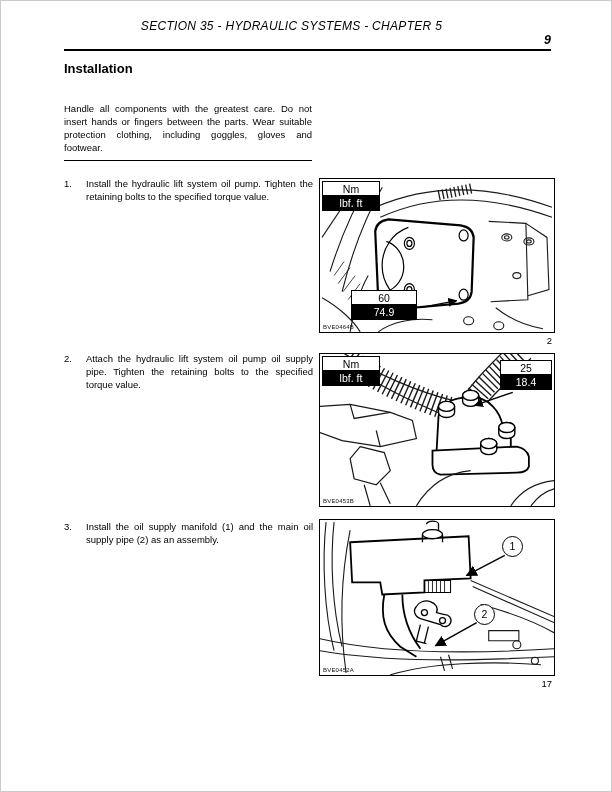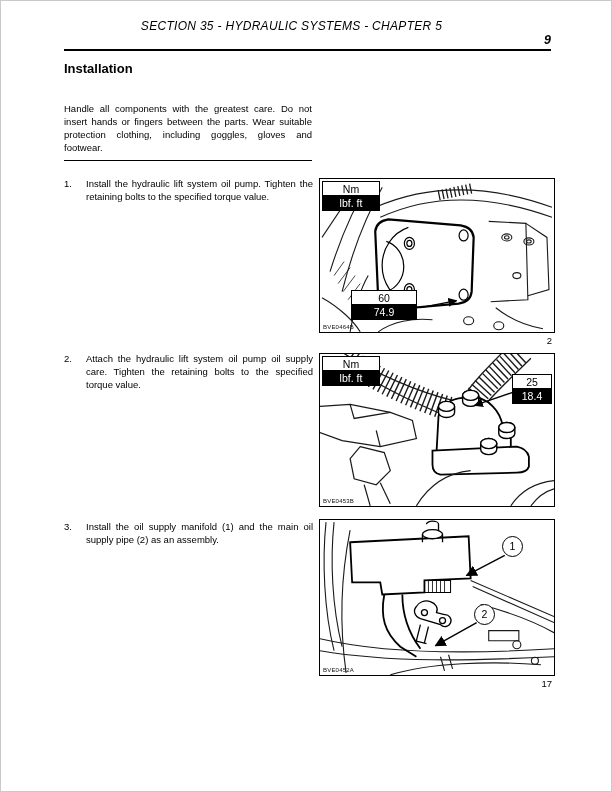--- a/index.html
+++ b/index.html
@@ -93,21 +93,21 @@
   .unit-stack { position:absolute; left:2px; top:2px; width:58px; }
   .tag {
     height:15px; line-height:14px; text-align:center;
     font-size:10.5px;
   }
   .tag-white { background:#fff; color:#000; border:1.5px solid #000; }
   .tag-black { background:#000; color:#fff; }
 
   .torque-stack { position:absolute; width:66px; }
   #torque-15 { left:31px; top:111px; }
-  #torque-16 { left:auto; right:2px; top:20px; width:40px; }
+  #torque-16 { left:auto; right:2px; top:6px; width:52px; }
 
   
   .callout {
     position:absolute; width:21px; height:21px;
     border:1.5px solid #000; border-radius:50%; background:#fff;
     text-align:center; font-size:10.5px; line-height:19px;
   }
   #callout-1 { left:182px; top:16px; }
   #callout-2 { left:154px; top:84px; }
 </style>
@@ -126,21 +126,21 @@
     <div class="warning-text">Handle all components with the greatest care. Do not insert hands or fingers between the parts. Wear suitable protection clothing, including goggles, gloves and footwear.</div>
     <div class="warning-rule"></div>
   </div>
 
   <div class="step" id="step-1">
     <span class="step-num">1.</span>
     <span class="step-text">Install the hydraulic lift system oil pump. Tighten the retaining bolts to the specified torque value.</span>
   </div>
   <div class="step" id="step-2">
     <span class="step-num">2.</span>
-    <span class="step-text">Attach the hydraulic lift system oil pump oil supply care. Tighten the retaining bolts to the specified torque value.</span>
+    <span class="step-text">Attach the hydraulic lift system oil pump oil supply pipe. Tighten the retaining bolts to the specified torque value.</span>
   </div>
   <div class="step" id="step-3">
     <span class="step-num">3.</span>
     <span class="step-text">Install the oil supply manifold (1) and the main oil supply pipe (2) as an assembly.</span>
   </div>
 
   <div class="figure" id="figure-15">
     <div class="figure-box">
       <svg class="figure-art" viewBox="0 0 233 152">
         <defs>

